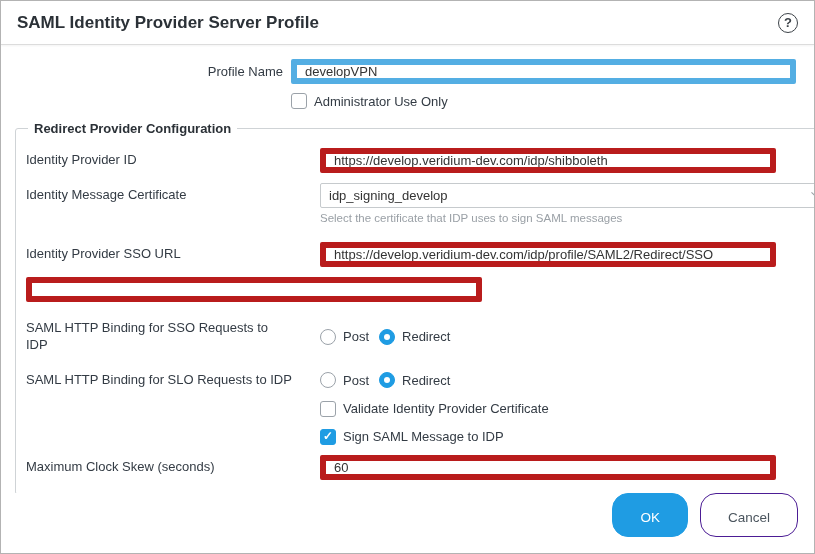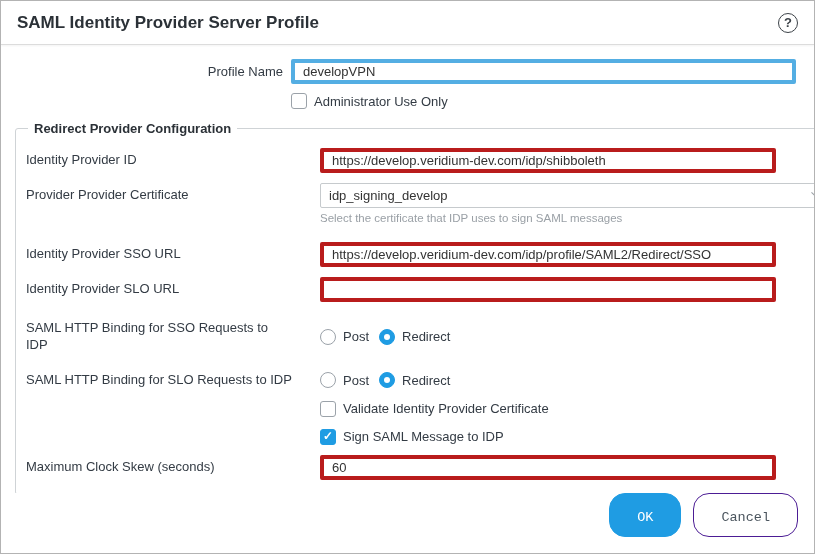--- a/index.html
+++ b/index.html
@@ -38,21 +38,21 @@
   .dialog-body { flex: 1; padding: 14px 18px 0 0; overflow: hidden; }
 
   .row { display: flex; align-items: center; }
   .row-label {
     width: 290px; flex: none;
     text-align: right; padding-right: 8px;
     font-size: 13px; color: #333b44;
   }
   .text-input {
     height: 25px;
-    border: 4px solid #b91c1c; border-radius: 2px;
+    border: 6px solid #b91c1c; border-radius: 2px;
     padding: 0 8px;
     font-family: "Liberation Sans", sans-serif;
     font-size: 13px; color: #333;
     background: #fff;
     outline: none;
   }
   .text-input.focused { border-color: #54aee3; }
   .profile-input { width: 507px; }
 
   .indent-row { margin-left: 290px; margin-top: 9px; display: flex; align-items: center; gap: 7px; }
@@ -130,21 +130,21 @@
   .cb-row .cb-wrap { display: flex; gap: 7px; }
 
   
   .dialog-footer {
     flex: none;
     display: flex; justify-content: flex-end; align-items: center; gap: 12px;
     padding: 0 16px 16px 16px;
   }
   .btn {
     height: 44px; border-radius: 16px;
-    font-family: Liberation Mono, monospace;
+    font-family: Liberation Sans, sans-serif;
     font-size: 13.5px;
     padding: 16px 27px;
     cursor: pointer;
   }
   .btn-ok { background: #1f9ce3; color: #fff; border: 1px solid #1f9ce3; }
   .btn-cancel { background: #fff; color: #4b555e; border: 1px solid #4c1d95; }
 </style>
 </head>
 <body>
 
@@ -169,35 +169,34 @@
 
     <fieldset class="idp-config">
       <legend>Redirect Provider Configuration</legend>
 
       <div class="frow">
         <div class="frow-label">Identity Provider ID</div>
         <input type="text" class="text-input field-input" value="https://develop.veridium-dev.com/idp/shibboleth" style="">
       </div>
 
       <div class="frow">
-        <div class="frow-label">Provider Provider Certificate</div>
+        <div class="frow-label">Identity Message Certificate</div>
         <div class="select-box">
           <span>idp_signing_develop</span>
           <span class="chevron-down"></span>
         </div>
       </div>
       <div class="hint">Select the certificate that IDP uses to sign SAML messages</div>
 
       <div class="frow">
         <div class="frow-label">Identity Provider SSO URL</div>
         <input type="text" class="text-input field-input" value="https://develop.veridium-dev.com/idp/profile/SAML2/Redirect/SSO" style="">
       </div>
 
       <div class="frow">
-        <div class="frow-label">Identity Provider SLO URL</div>
         <input type="text" class="text-input field-input" value="" style="">
       </div>
 
       <div class="frow gap-lg">
         <div class="frow-label">
           <span class="narrow">SAML HTTP Binding for SSO Requests to IDP</span>
         </div>
         <div class="radio-group">
           <div class="radio-option">
             <div class="radio"></div>

